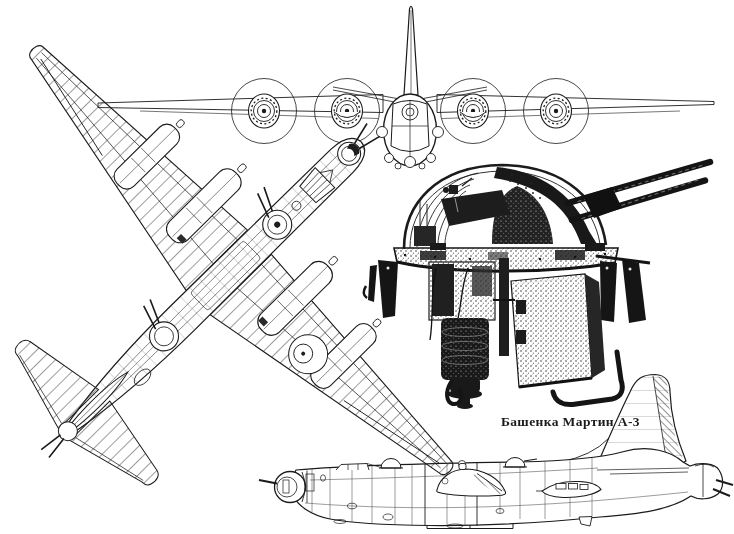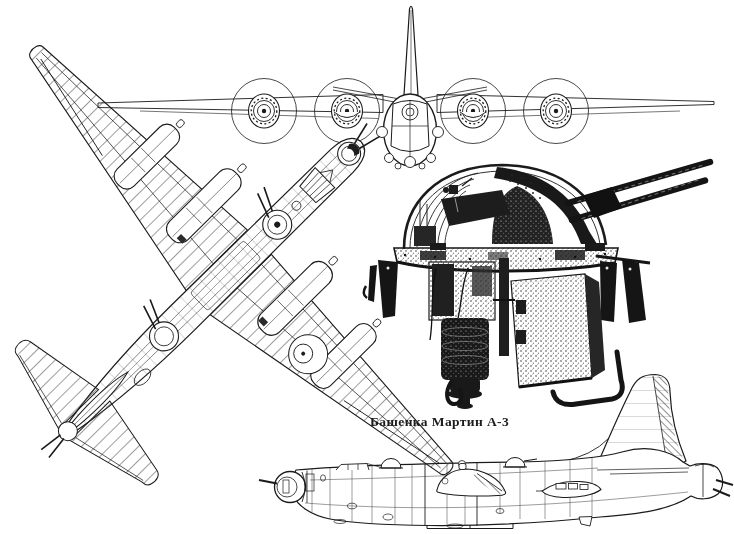--- a/index.html
+++ b/index.html
@@ -7,21 +7,21 @@
     position:relative;
     width:734px;height:534px;
     background:#ffffff;
     overflow:hidden;
     font-family:"Liberation Serif", serif;
   }
   .page svg{position:absolute;left:0;top:0;}
   .caption{
     position:absolute;
     left:370px;top:414px;width:270px;
-    text-align:left;
+    text-align:right;
     font-weight:bold;
     font-size:13.5px;
     letter-spacing:.4px;
     color:#1b1b1b;
     font-family:"Liberation Serif", serif;
   }
 </style>
 </head>
 <body>
 

